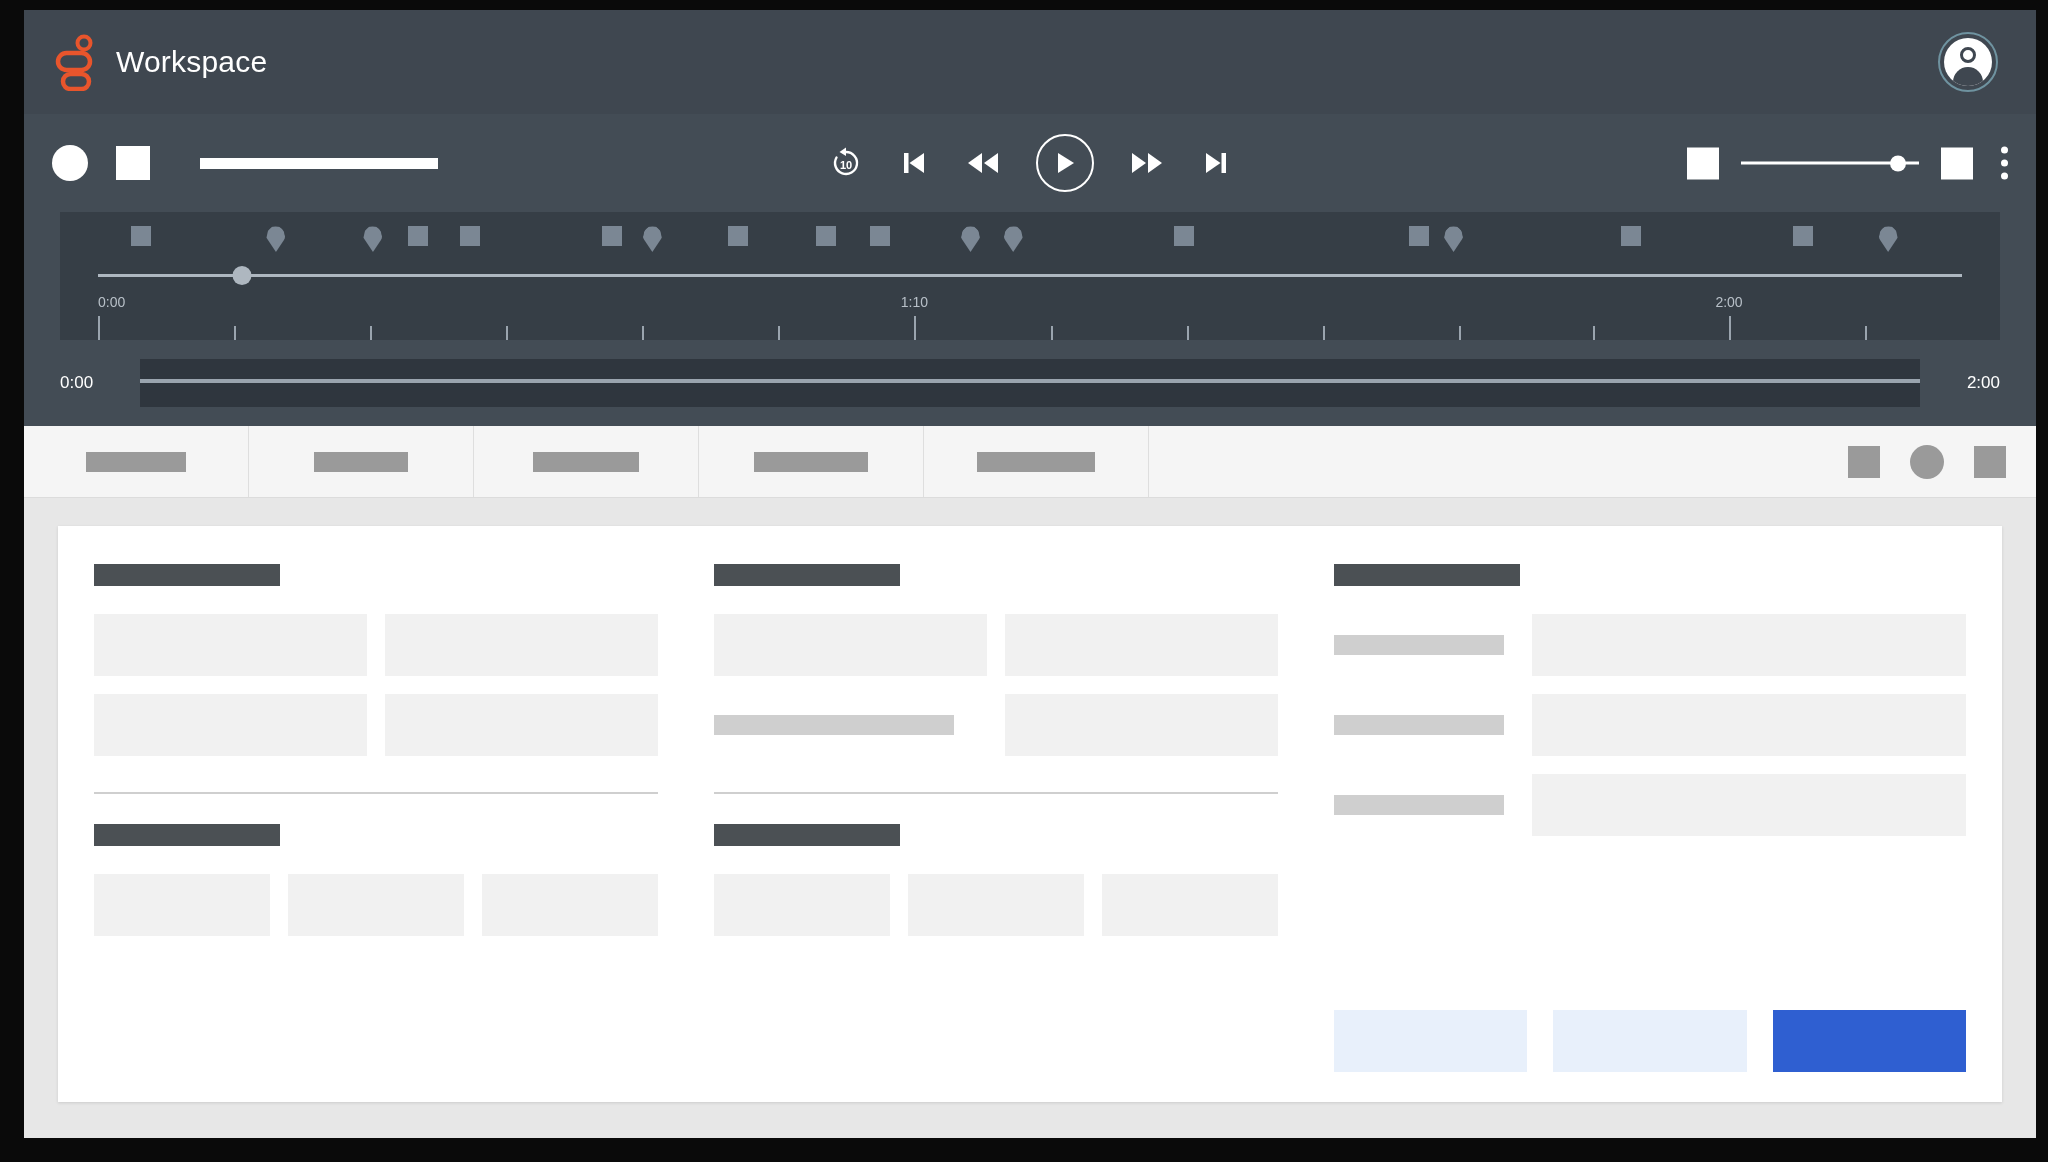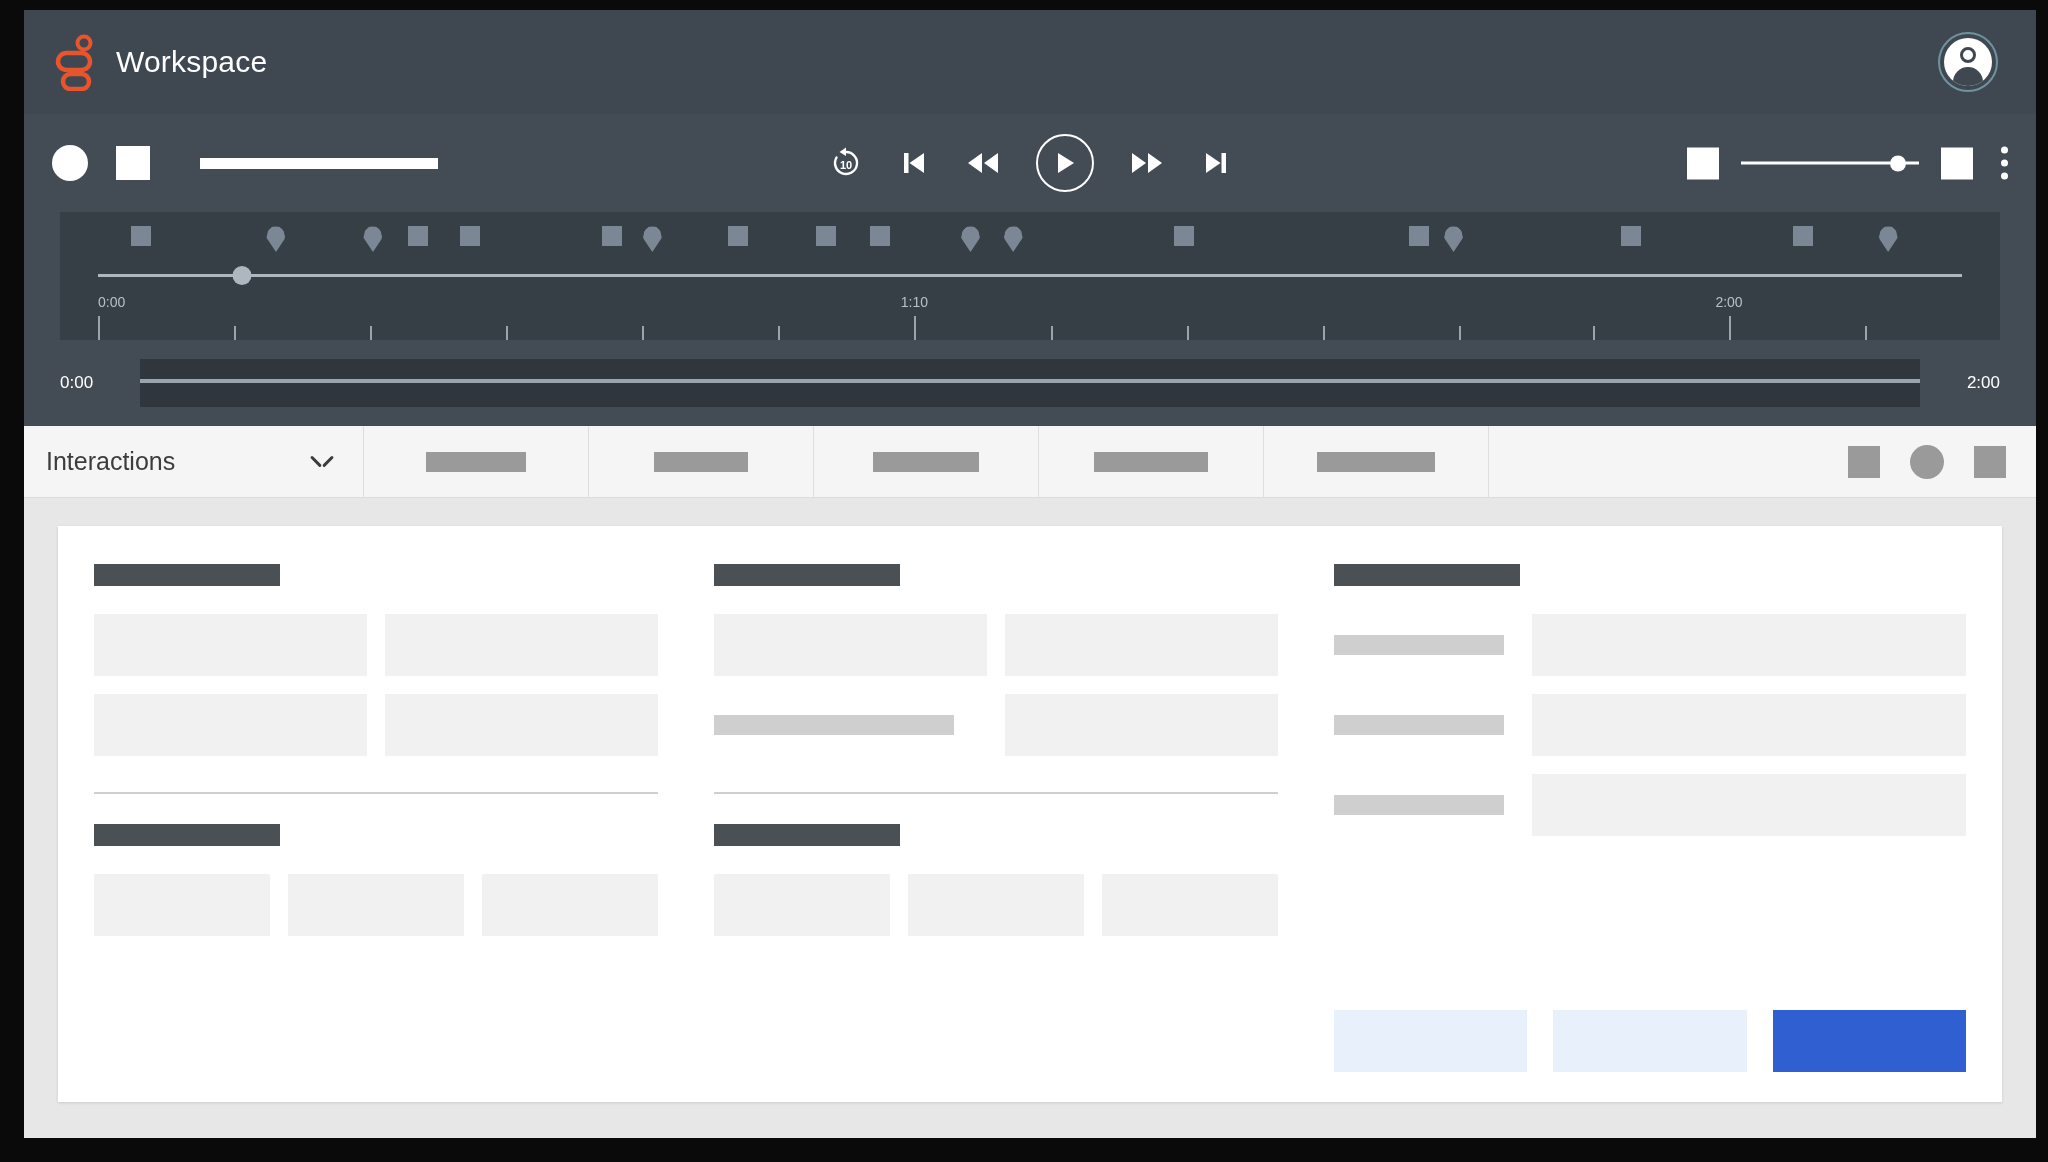--- a/index.html
+++ b/index.html
@@ -415,24 +415,20 @@
         <span class="wave-time">0:00</span>
         <span class="wave-box">
           <span class="wave-line"></span>
         </span>
         <span class="wave-time right">2:00</span>
       </div>
 
     </div>
 
     <div class="tabbar">
-      <div class="tab-select">
-        <span class="tab-select-label">Interactions</span>
-        <span class="chev"></span>
-      </div>
       <div id="tabs-host" style="display:flex;">
           <div class="tab">
             <span class="tab-ph" style="width: 100px;"></span>
           </div>
           <div class="tab">
             <span class="tab-ph" style="width: 94px;"></span>
           </div>
           <div class="tab">
             <span class="tab-ph" style="width: 106px;"></span>
           </div>

